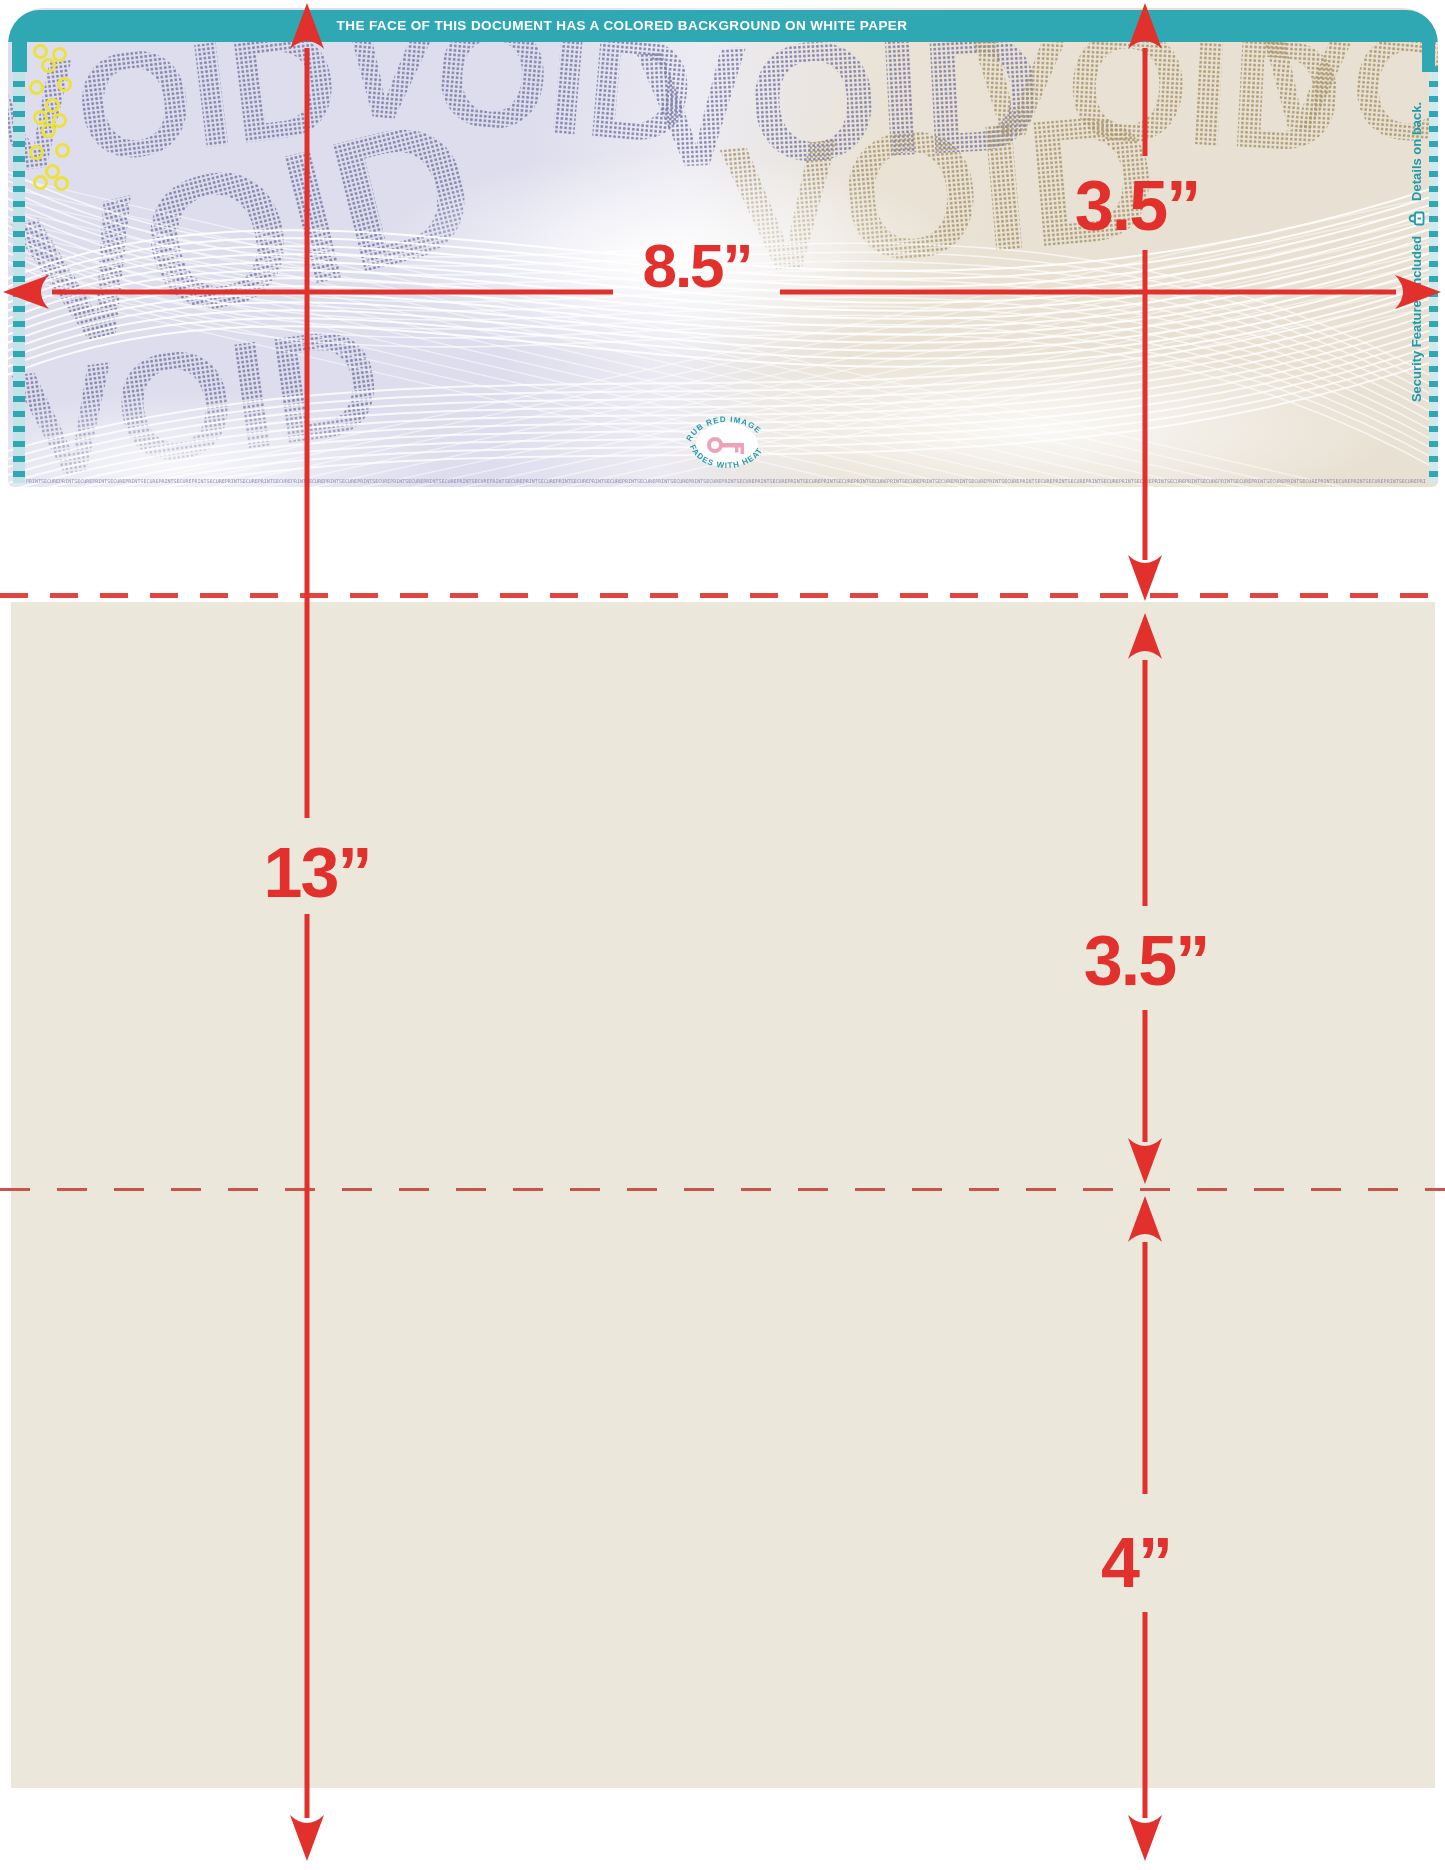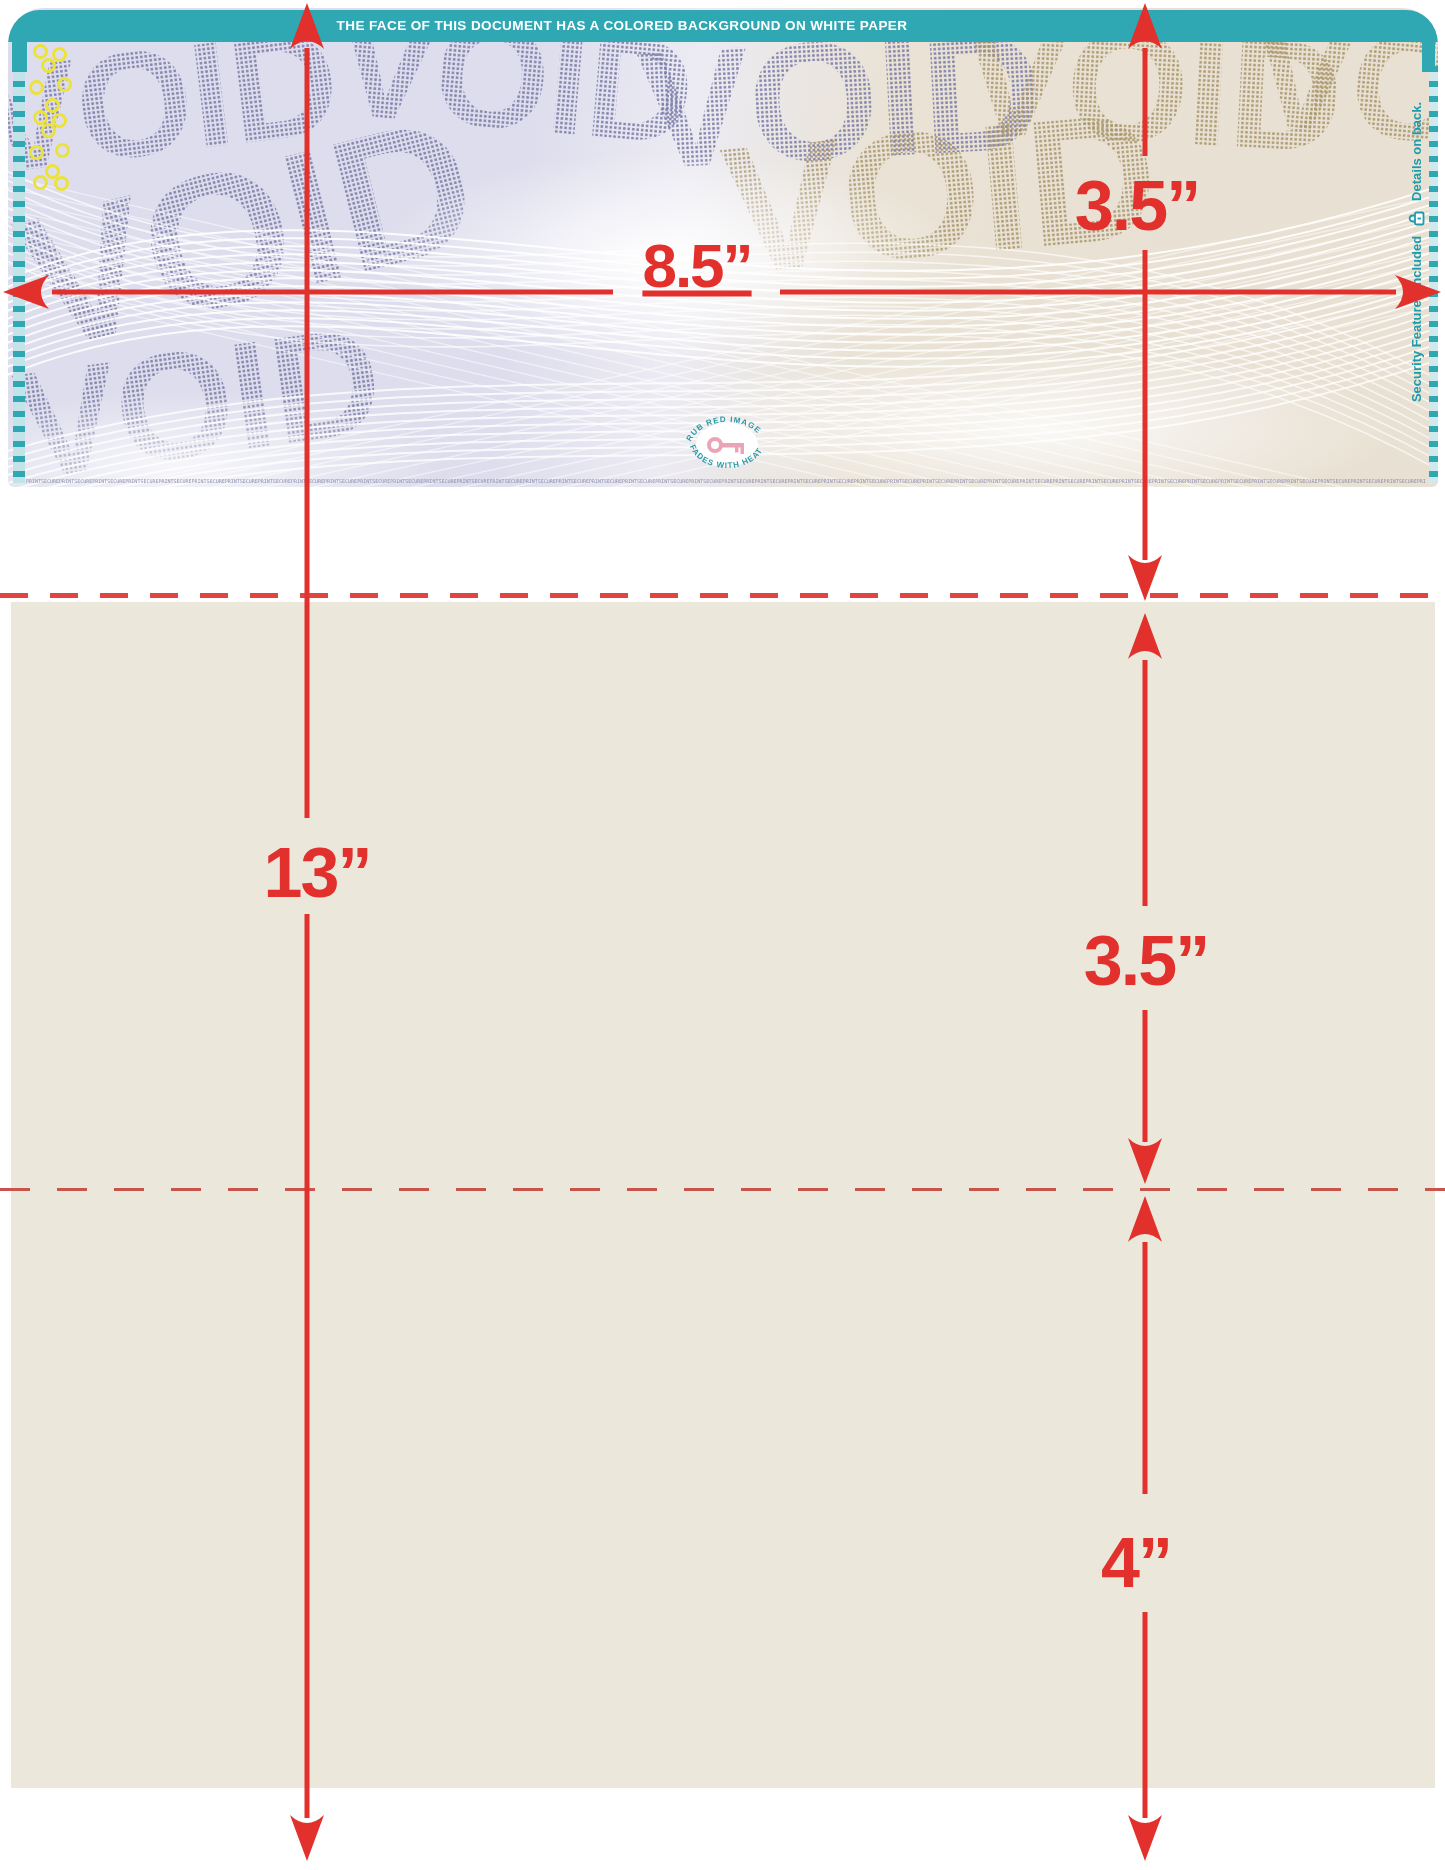--- a/index.html
+++ b/index.html
@@ -48,21 +48,21 @@
   .paper-body{position:absolute;left:11px;top:602px;width:1424px;height:1186px;background:#ebe7db;}
   .dash1{position:absolute;left:0;top:593px;width:1445px;height:5px;
          background:repeating-linear-gradient(90deg,#e0463f 0 28px,transparent 28px 50px);}
   .dash2{position:absolute;left:0;top:1188px;width:1445px;height:3px;
          background:repeating-linear-gradient(90deg,#c9544b 0 30px,transparent 30px 57px);}
 
   
   .dims{position:absolute;inset:0;z-index:60;pointer-events:none;}
   .dim-label{position:absolute;transform:translate(-50%,-50%);color:#e2302c;font-weight:bold;
              font-size:70px;letter-spacing:-2px;z-index:61;white-space:nowrap;}
-  .dim-label.w{font-size:62px;text-decoration:underline;}
+  .dim-label.w{font-size:62px;}
   .guilloche{position:absolute;inset:0;}
 </style>
 </head>
 <body>
 
 <div class="stage">
 
   <div class="check">
 
     <span class="void" style="left:-30px;top:18px;font-size:150px;transform:rotate(-7deg);">VOID</span>

